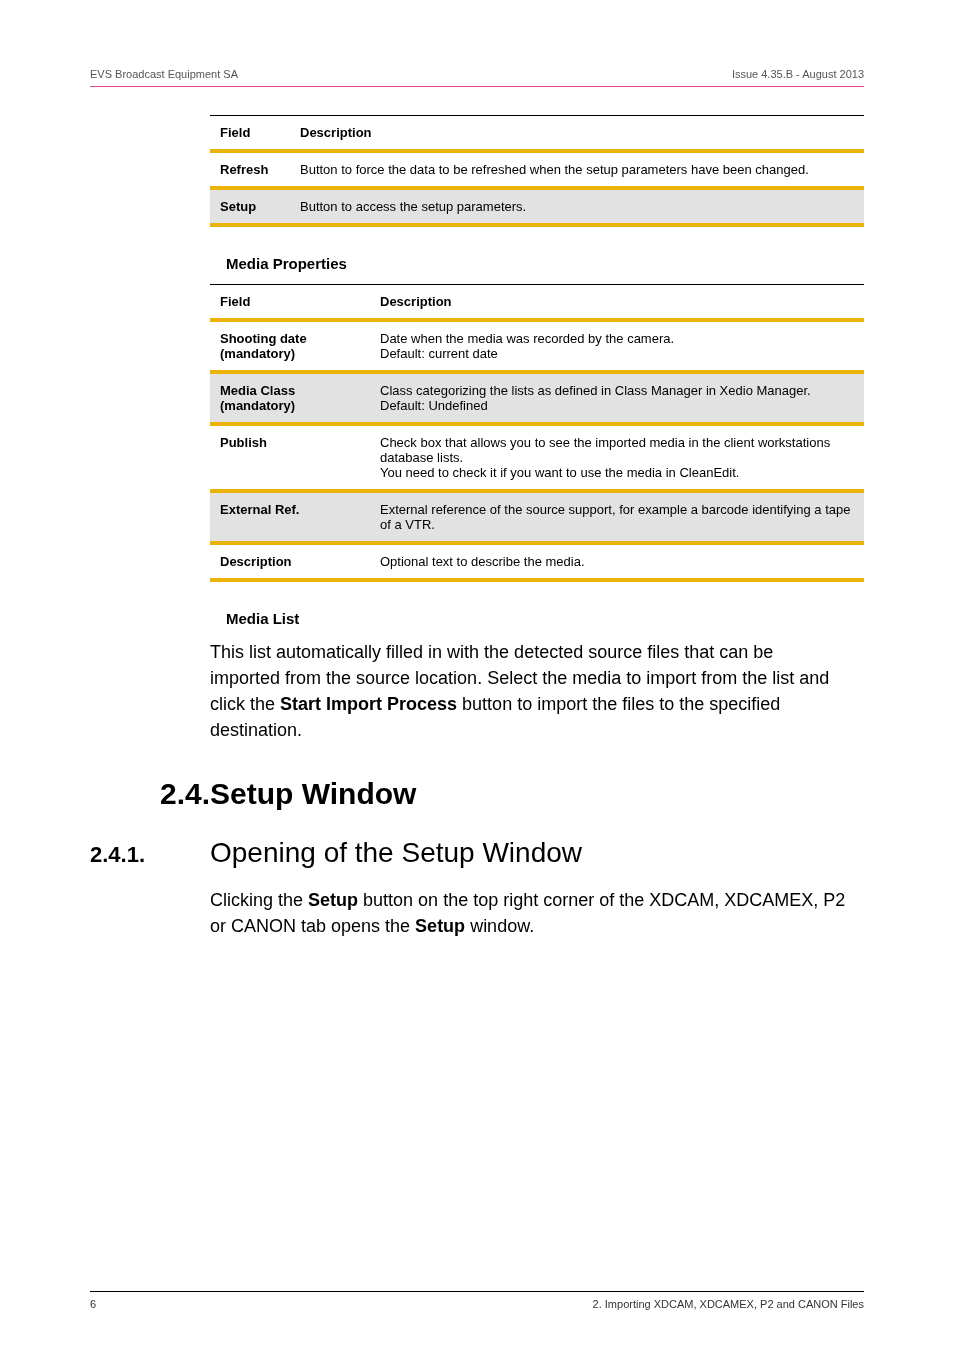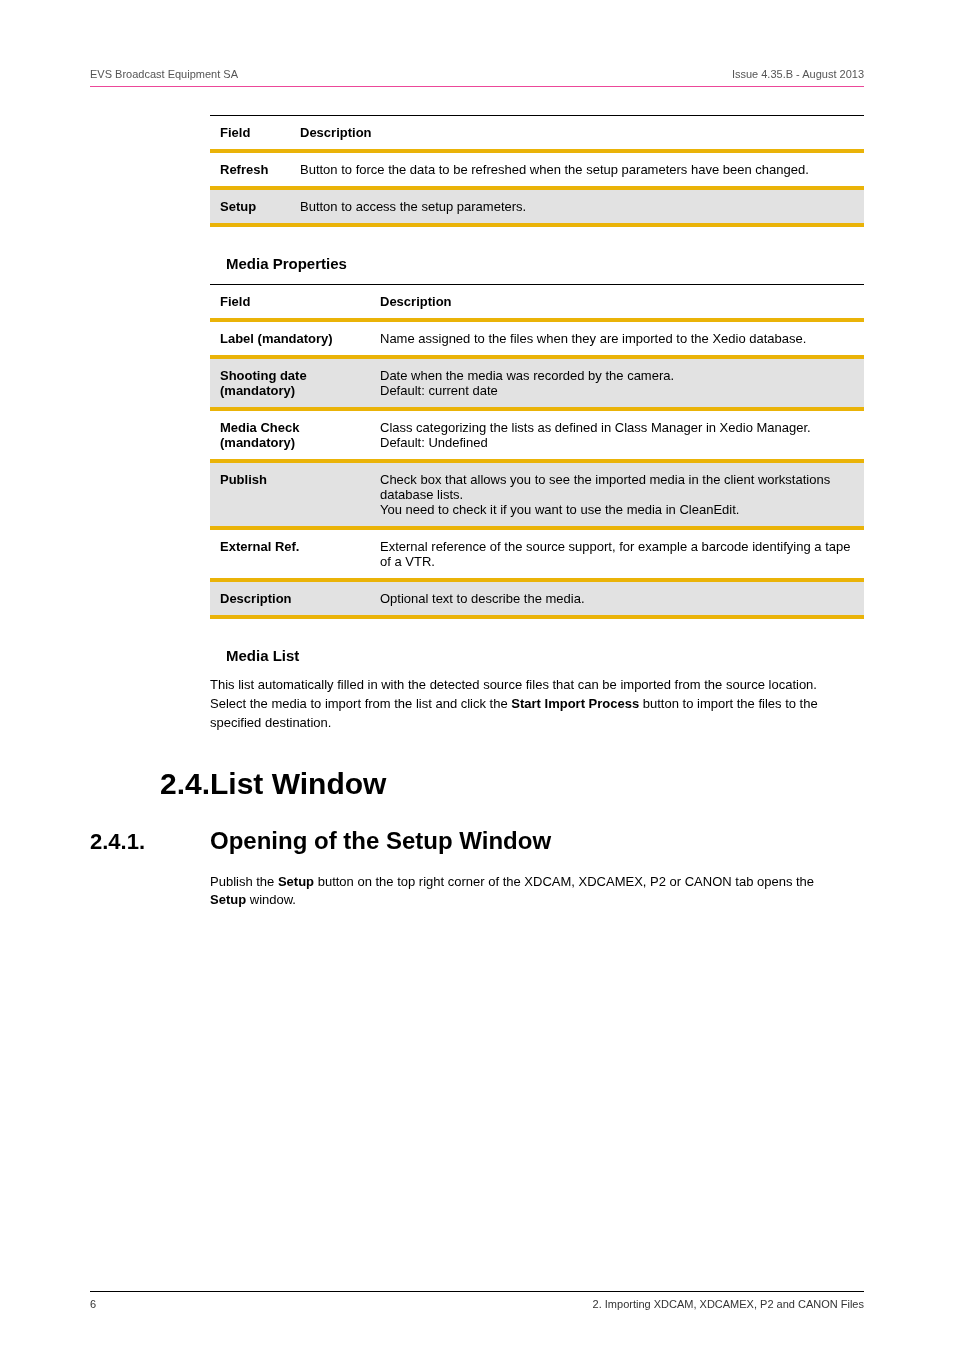--- a/index.html
+++ b/index.html
@@ -48,21 +48,21 @@
     background: #e2e2e2;
   }
   .col-narrow-a { width: 80px; }
   .col-narrow-b { width: 160px; }
   h3.subheading {
     font-size: 15px;
     font-weight: bold;
     margin: 0 0 12px 16px;
   }
   p.body {
-    font-size: 13px;
+    font-size: 18px;
     margin: 0 18px 28px 0;
     line-height: 1.45;
   }
   .sec-row {
     display: flex;
     align-items: baseline;
     margin: 34px 0 18px 0;
   }
   .sec-num-h1 {
     width: 120px;
@@ -75,22 +75,22 @@
     font-size: 30px;
     font-weight: bold;
   }
   .sec-num-h2 {
     width: 120px;
     font-size: 22px;
     font-weight: bold;
     flex-shrink: 0;
   }
   .sec-title-h2 {
-    font-size: 24px;
-    font-weight: bold;
+    font-size: 28px;
+    font-weight: normal;
   }
   .footer {
     position: absolute;
     bottom: 40px;
     left: 90px;
     right: 90px;
     border-top: 1px solid #000;
     padding-top: 6px;
     display: flex;
     justify-content: space-between;
@@ -132,30 +132,26 @@
 
     <table>
       <thead>
         <tr>
           <th class="col-narrow-b">Field</th>
           <th>Description</th>
         </tr>
       </thead>
       <tbody>
         <tr>
-          <td><b>Label (mandatory)</b></td>
-          <td>Name assigned to the files when they are imported to the Xedio database.</td>
-        </tr>
-        <tr>
           <td><b>Shooting date (mandatory)</b></td>
           <td style="white-space:pre-line">Date when the media was recorded by the camera.
 Default: current date</td>
         </tr>
         <tr>
-          <td><b>Media Check (mandatory)</b></td>
+          <td><b>Media Class (mandatory)</b></td>
           <td style="white-space:pre-line">Class categorizing the lists as defined in Class Manager in Xedio Manager.
 Default: Undefined</td>
         </tr>
         <tr>
           <td><b>Publish</b></td>
           <td style="white-space:pre-line">Check box that allows you to see the imported media in the client workstations database lists.
 You need to check it if you want to use the media in CleanEdit.</td>
         </tr>
         <tr>
           <td><b>External Ref.</b></td>
@@ -170,31 +166,31 @@
 
     <h3 class="subheading">Media List</h3>
     <p class="body">
       <span>This list automatically filled in with the detected source files that can be imported from the source location. Select the media to import from the list and click the </span><b>Start Import Process</b><span> button to import the files to the specified destination.</span>
     </p>
 
   </div>
 
   <div class="sec-row">
     <div class="sec-num-h1">2.4.</div>
-    <div class="sec-title-h1">List Window</div>
+    <div class="sec-title-h1">Setup Window</div>
   </div>
 
   <div class="sec-row" style="margin-top:26px;">
     <div class="sec-num-h2">2.4.1.</div>
     <div class="sec-title-h2">Opening of the Setup Window</div>
   </div>
 
   <div class="content">
     <p class="body">
-      <span>Publish the </span><b>Setup</b><span> button on the top right corner of the XDCAM, XDCAMEX, P2 or CANON tab opens the </span><b>Setup</b><span> window.</span>
+      <span>Clicking the </span><b>Setup</b><span> button on the top right corner of the XDCAM, XDCAMEX, P2 or CANON tab opens the </span><b>Setup</b><span> window.</span>
     </p>
   </div>
 
 </div>
 
 <div class="footer">
   <span>6</span>
   <span>2. Importing XDCAM, XDCAMEX, P2 and CANON Files</span>
 </div>
 

